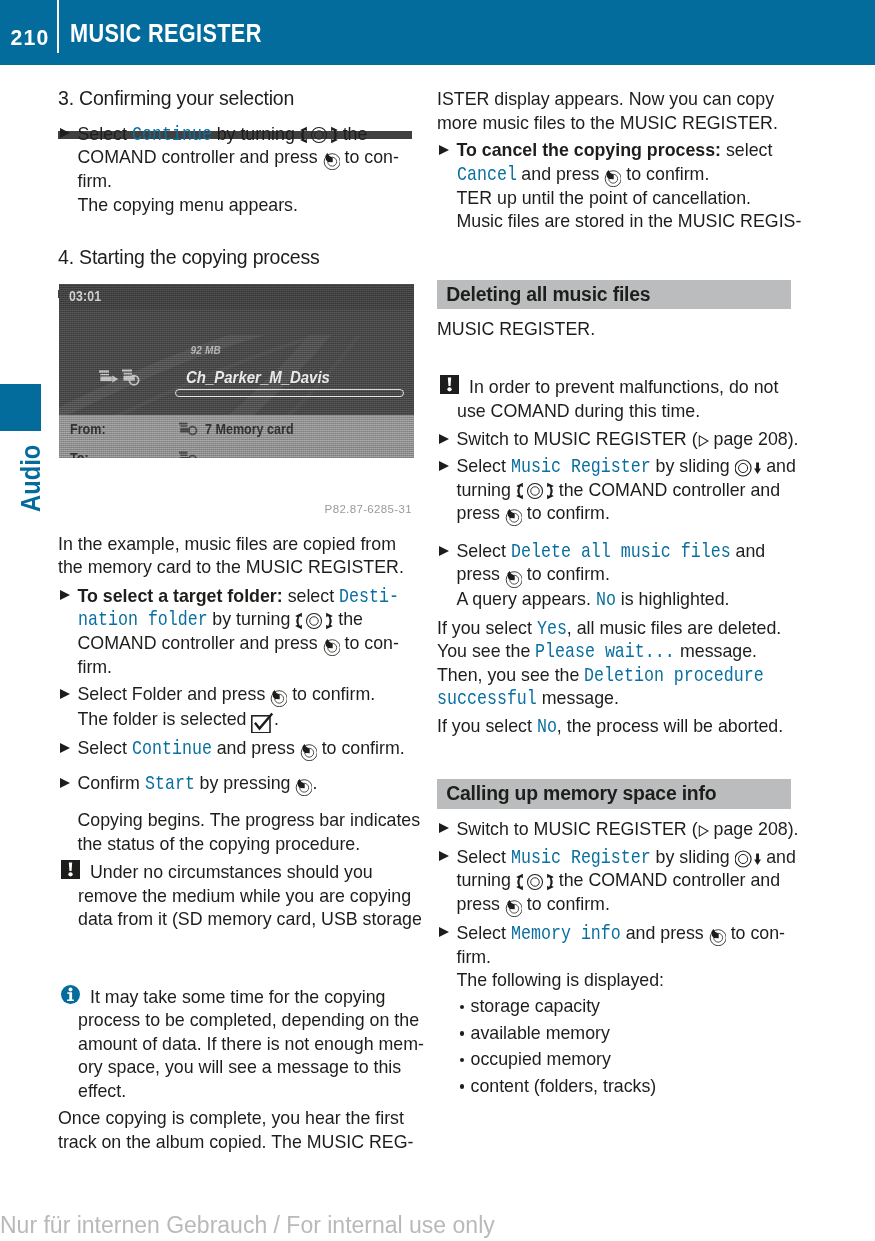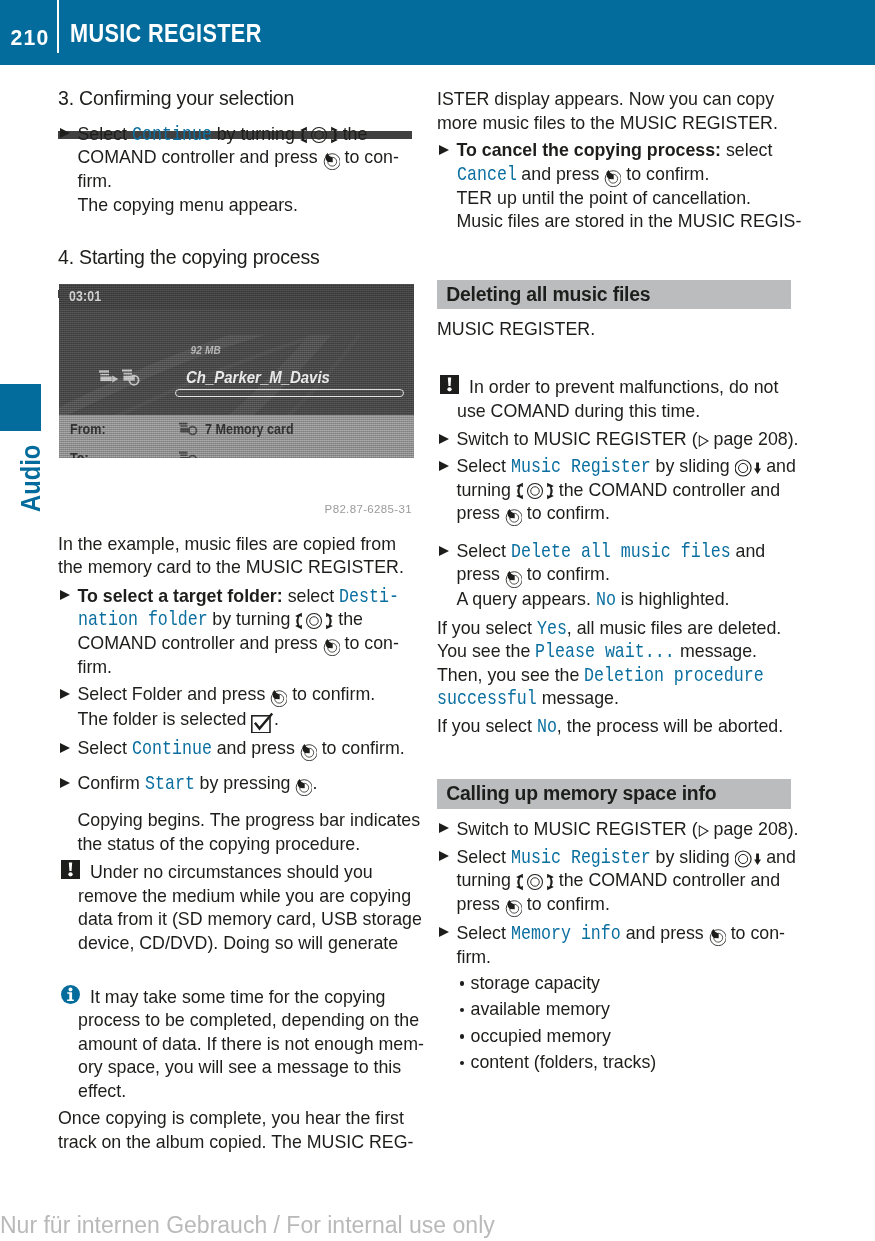--- a/index.html
+++ b/index.html
@@ -251,21 +251,20 @@
 <div class="note blk" style="top:861.1px">
         <span class="noteic"><svg width="19" height="19" viewBox="0 0 19 19">
             <rect x="0" y="0" width="19" height="19" fill="#1d1d1b"></rect>
             <path d="M7.85 2.4 L11.15 2.4 L10.55 11.0 L8.45 11.0 Z" fill="#fff"></path>
             <circle cx="9.5" cy="14.3" r="2.15" fill="#fff"></circle>
           </svg></span>
         <div class="p notetxt">
           <div class="ln"><span>Under no circumstances should you</span></div>
           <div class="ln"><span>remove the medium while you are copying</span></div>
           <div class="ln"><span>data from it (SD memory card, USB storage</span></div>
-          <div class="ln"><span>device, CD/DVD). Doing so will generate</span></div>
         </div>
       </div>
 <div class="note blk" style="top:985.7px">
         <span class="noteic noteic-info"><svg width="19" height="19" viewBox="0 0 19 19">
             <circle cx="9.5" cy="9.5" r="9.5" fill="#036c9c"></circle>
             <circle cx="9.5" cy="4.5" r="1.95" fill="#fff"></circle>
             <path d="M6.3 7.3 L11.1 7.3 L11.1 14.5 L12.8 14.5 L12.8 15.9 L6.1 15.9 L6.1 14.5 L8.3 14.5 L8.3 8.7 L6.3 8.7 Z" fill="#fff"></path>
           </svg></span>
         <div class="p notetxt">
           <div class="ln"><span>It may take some time for the copying</span></div>
@@ -372,20 +371,23 @@
                 <circle cx="9.2" cy="9.7" r="4.45" fill="none" stroke="#1d1d1b" stroke-width="0.75"></circle>
                 <path d="M2.4 3.7 L4.4 0.9 L6.2 3.7 L9.7 5.8 L9.7 10.2 L5.1 10.1 L3.0 7.9 Z" fill="#1d1d1b"></path>
               </svg><span> to confirm.</span></div></span></div>
       </div>
 <div class="blk" style="top:921.8px">
 <div class="p li"><span class="tri"></span><span class="txt"><div class="ln"><span>Select </span><span class="c" style="display: inline-block; transform: scaleX(0.8); transform-origin: left center; margin-right: -27.4594px;">Memory info</span><span> and press </span><svg class="ic ic-press" width="17" height="18" viewBox="0 0 17 18">
                 <circle cx="9.2" cy="9.7" r="8.0" fill="none" stroke="#1d1d1b" stroke-width="0.85"></circle>
                 <circle cx="9.2" cy="9.7" r="4.45" fill="none" stroke="#1d1d1b" stroke-width="0.75"></circle>
                 <path d="M2.4 3.7 L4.4 0.9 L6.2 3.7 L9.7 5.8 L9.7 10.2 L5.1 10.1 L3.0 7.9 Z" fill="#1d1d1b"></path>
               </svg><span> to con-</span></div><div class="ln"><span>firm.</span></div></span></div>
+<div class="p sub">
+          <div class="ln"><span>The following is displayed:</span></div>
+        </div>
 <div class="sub bullets" style="margin-top:0.1px">
           <div class="p dot"><span class="bdot"></span><span>storage capacity</span></div>
           <div class="p dot"><span class="bdot"></span><span>available memory</span></div>
           <div class="p dot"><span class="bdot"></span><span>occupied memory</span></div>
           <div class="p dot"><span class="bdot"></span><span>content (folders, tracks)</span></div>
         </div>
 </div>
 </div>
   <div class="foot">Nur für internen Gebrauch / For internal use only</div>
 </div>

